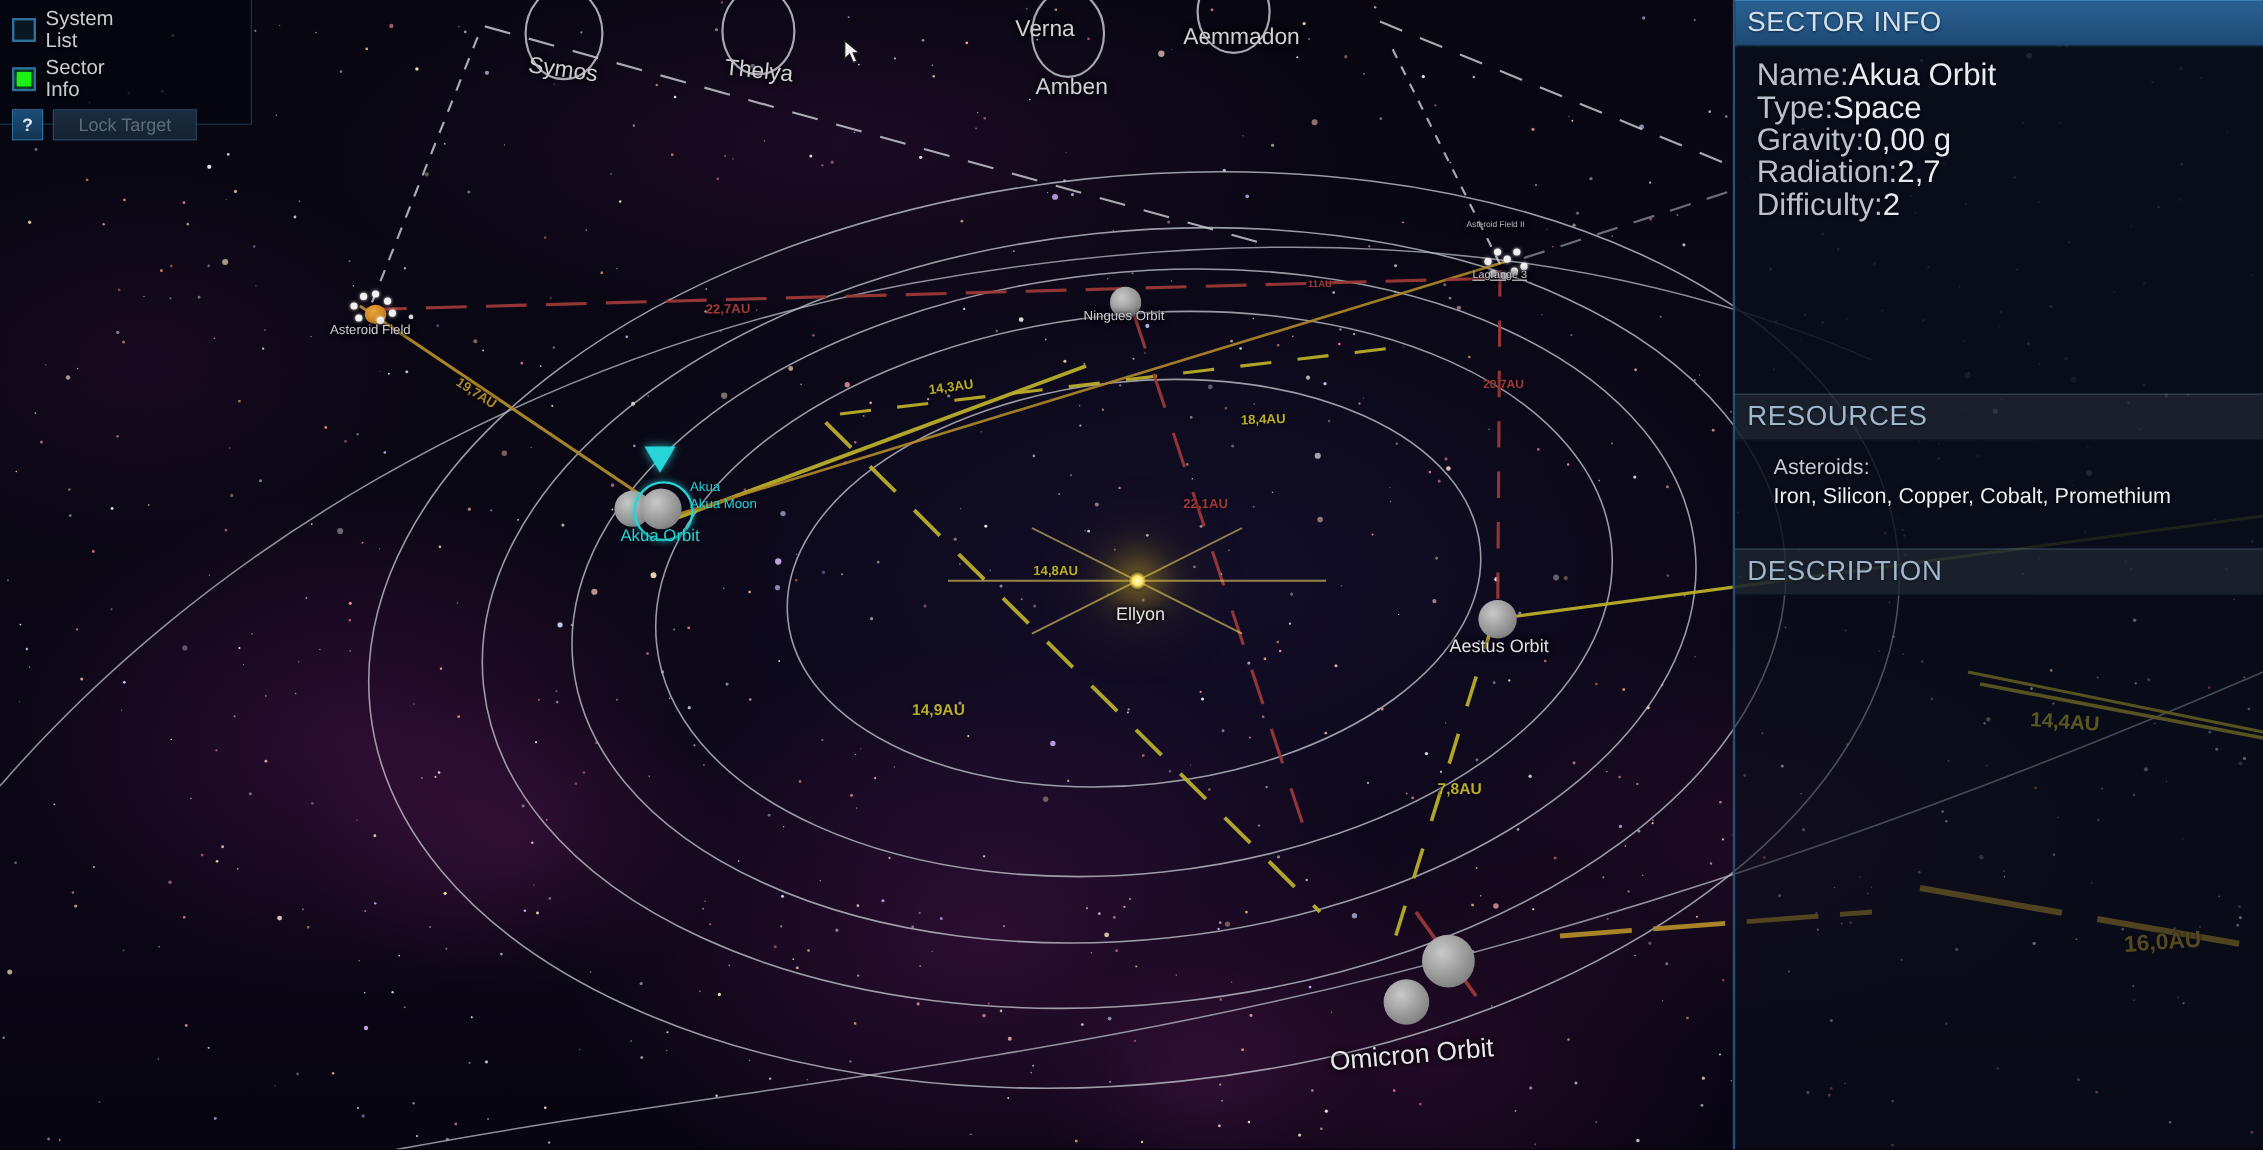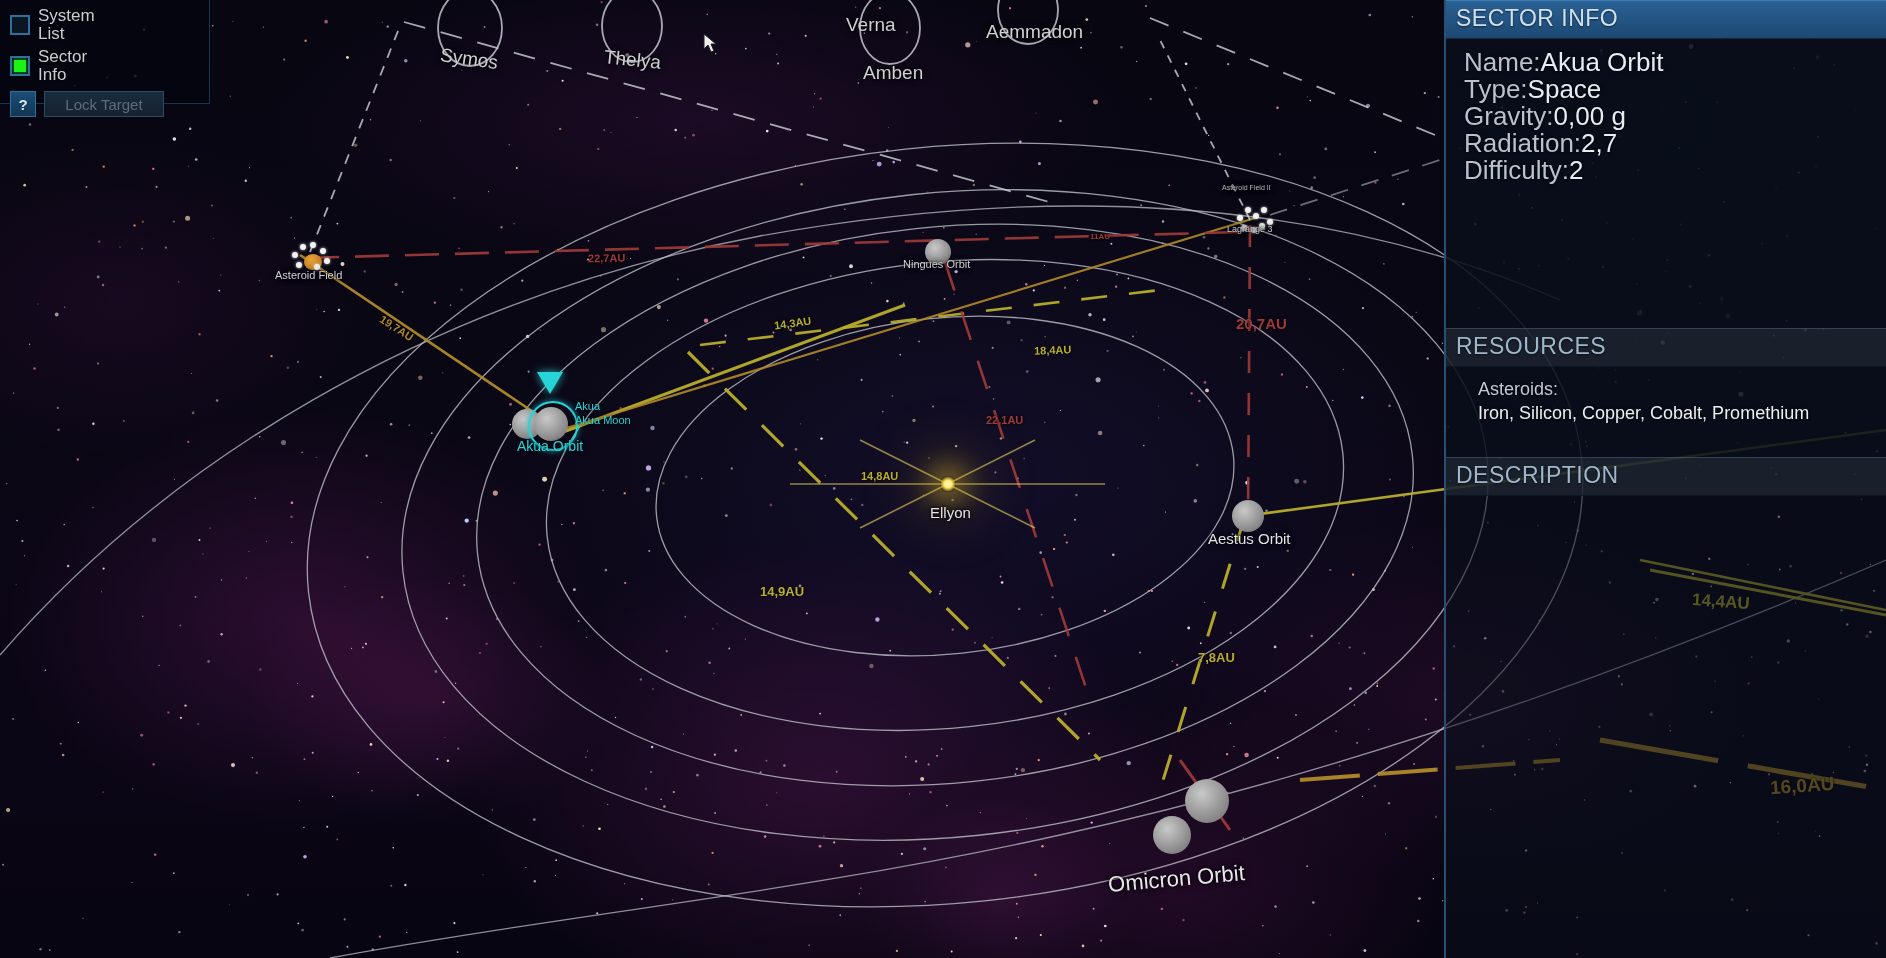--- a/index.html
+++ b/index.html
@@ -1158,21 +1158,21 @@
     <div class="astrock" style="left:2px;  top:10px;"></div>
     <div class="astrock" style="left:10px; top:2px;"></div>
     <div class="astrock" style="left:18px; top:8px;"></div>
     <div class="astrock" style="left:26px; top:2px;"></div>
     <div class="astrock" style="left:32px; top:14px;"></div>
     <div class="astrock" style="left:6px;  top:20px;"></div>
     <div class="astrock" style="left:16px; top:22px;"></div>
     <div class="astrock" style="left:24px; top:18px;"></div>
   </div>
   <div class="maplabel" style="left:1222px; top:184px; font-size:7px; color:#b9bcc2;">Asteroid Field II</div>
-  <div class="maplabel orbitname" style="left:1227px; top:224px; font-size:9px; color:#c8cad0;">Lagrange 3</div>
+  <div class="maplabel orbitname" style="left:1227px; top:224px; font-size:9px; color:#c8cad0;text-decoration:underline;">Lagrange 3</div>
 
   <div class="maplabel sysname" style="left:440px; top:48px; transform:rotate(8deg);">Symos</div>
   <div class="maplabel sysname" style="left:604px; top:49px; transform:rotate(6deg);">Thelya</div>
   <div class="maplabel sysname" style="left:846px; top:14px;">Verna</div>
   <div class="maplabel sysname" style="left:863px; top:62px;text-align:right;">Amben</div>
   <div class="maplabel sysname" style="left:986px; top:21px;">Aemmadon</div>
 
   <svg class="starlayer" width="1886" height="958">
     <g fill="none" stroke="#c4c6cc" stroke-width="1.8" stroke-opacity="0.85">
       <ellipse cx="470" cy="28" rx="32" ry="38"></ellipse>
@@ -1180,21 +1180,21 @@
       <ellipse cx="890" cy="28" rx="30" ry="36"></ellipse>
       <ellipse cx="1028" cy="10" rx="30" ry="34"></ellipse>
     </g>
   </svg>
 
   <div class="maplabel aulabel au-red" style="left:588px;  top:252px; transform:rotate(-1deg);">22,7AU</div>
   <div class="maplabel aulabel au-orange" style="left:378px;  top:322px; transform:rotate(33deg);">19,7AU</div>
   <div class="maplabel aulabel au-yellow" style="left:774px;  top:317px; transform:rotate(-8deg);">14,3AU</div>
   <div class="maplabel aulabel au-yellow" style="left:1034px; top:344px; transform:rotate(-2deg);">18,4AU</div>
   <div class="maplabel aulabel au-red" style="left:1090px; top:232px; font-size:8px;">11AU</div>
-  <div class="maplabel aulabel au-red" style="left:1236px; top:315px; font-size:15px;">20,7AU</div>
+  <div class="maplabel aulabel au-red" style="left:1236px; top:315px; font-size:10px;">20,7AU</div>
   <div class="maplabel aulabel au-red" style="left:986px;  top:414px;">22,1AU</div>
   <div class="maplabel aulabel au-yellow" style="left:861px;  top:470px;">14,8AU</div>
   <div class="maplabel aulabel au-yellow" style="left:760px;  top:584px; font-size:13px;">14,9AU</div>
   <div class="maplabel aulabel au-yellow" style="left:1198px; top:650px; font-size:13px;">7,8AU</div>
   <div class="maplabel aulabel au-yellow" style="left:1692px; top:592px; font-size:17px; transform:rotate(4deg);">14,4AU</div>
   <div class="maplabel aulabel au-orange" style="left:1770px; top:775px; font-size:19px; transform:rotate(-4deg);">16,0AU</div>
 
   <div id="controls">
     <div class="ctl-cols">
       <div class="ctl-col">

